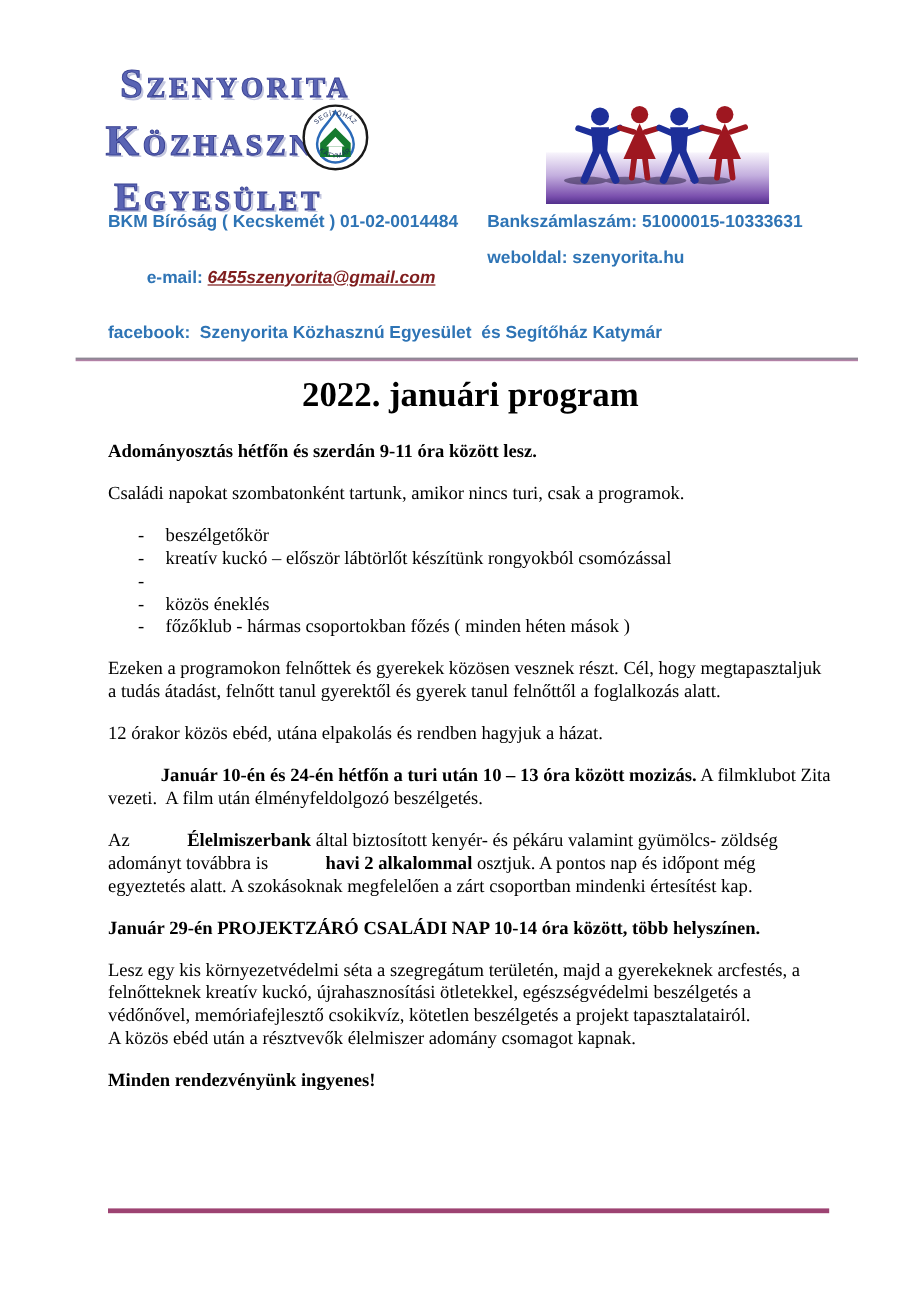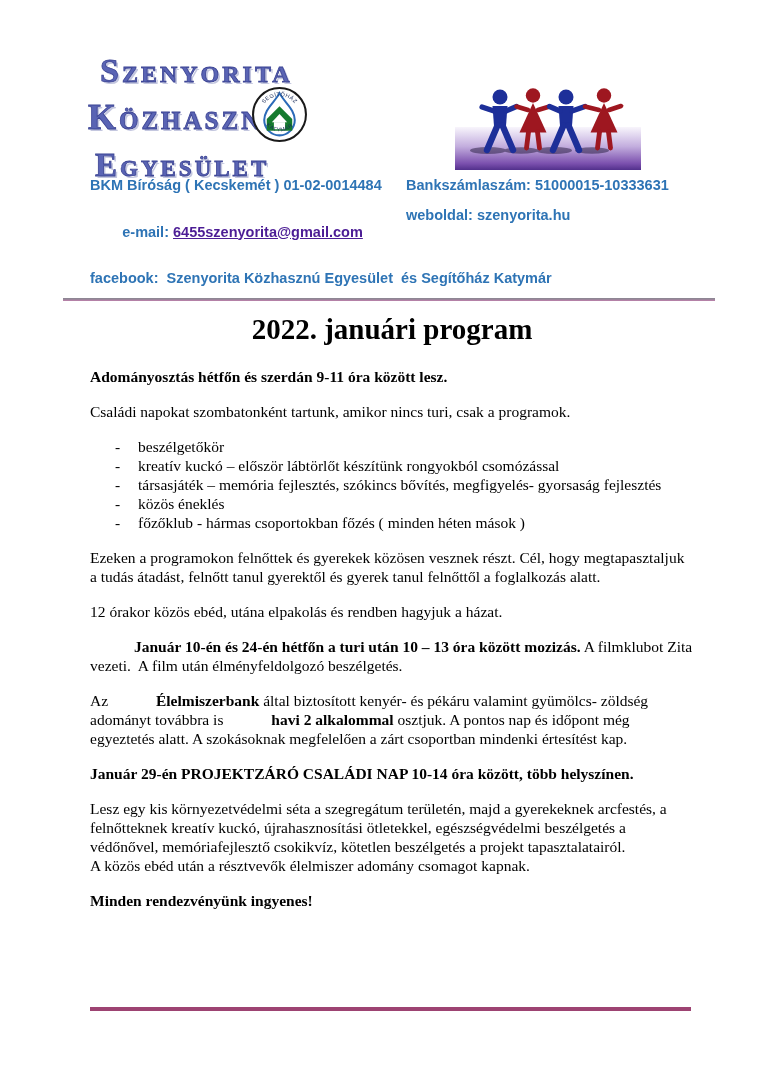--- a/index.html
+++ b/index.html
@@ -18,21 +18,21 @@
 
   .badge { position:absolute; left:251px; top:86px; width:57px; height:57px; }
   .clipart { position:absolute; left:455px; top:80px; width:186px; height:90px; }
 
   
   .contact { position:absolute; left:90px; top:177px; width:612px;
              font-family:"Liberation Sans", sans-serif; font-weight:bold;
              font-size:14.5px; line-height:17px; color:#2E74B5; }
   .contact-row { display:flex; margin-bottom:12.5px; white-space:pre-wrap; }
   .contact-left { width:316px; flex:none; }
-  .contact a { color:#4c1d95; text-decoration:underline; cursor:pointer; }
+  .contact a { color:#7f1d1d; text-decoration:underline; cursor:pointer;font-style:italic; }
 
   
   .divider-top { position:absolute; left:63px; top:298px; width:659px; height:3px;
                  background:linear-gradient(to bottom,#8e8794 30%,#c07fad 100%); }
   .divider-bottom { position:absolute; left:90px; top:1007px; width:601px; height:4px;
                     background:#9d4372; }
 
   
   .main { position:absolute; left:90px; top:313px; width:604px;
           font-size:15.5px; line-height:19px; }
@@ -159,21 +159,20 @@
       <li>
         <span class="dash">-</span>
         <span>beszélgetőkör</span>
       </li>
       <li>
         <span class="dash">-</span>
         <span>kreatív kuckó – először lábtörlőt készítünk rongyokból csomózással</span>
       </li>
       <li>
         <span class="dash">-</span>
-        <span>társasjáték – memória fejlesztés, szókincs bővítés, megfigyelés- gyorsaság fejlesztés</span>
       </li>
       <li>
         <span class="dash">-</span>
         <span>közös éneklés</span>
       </li>
       <li>
         <span class="dash">-</span>
         <span>főzőklub - hármas csoportokban főzés ( minden héten mások )</span>
       </li>
     </ul>

